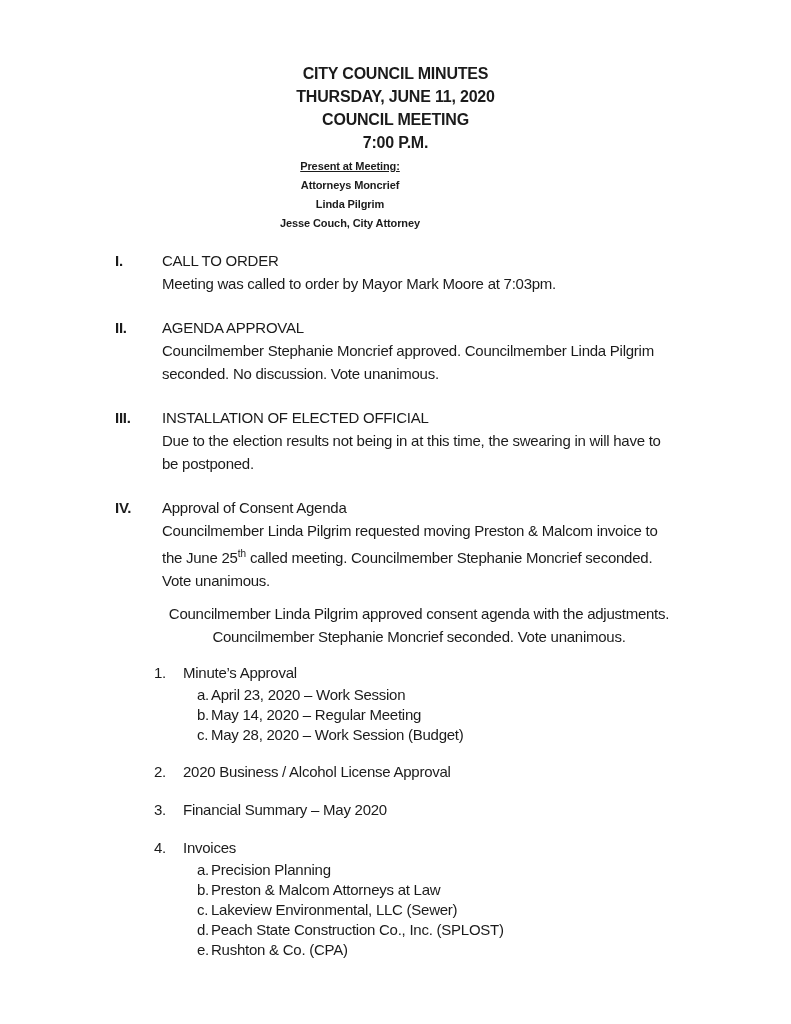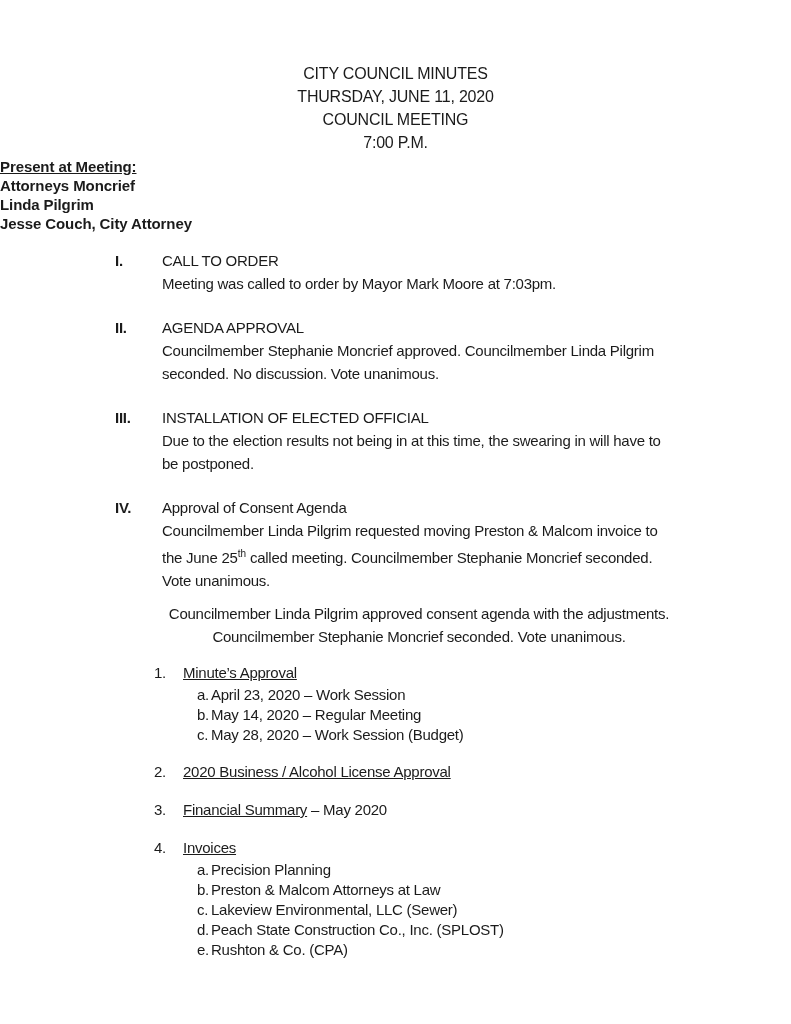--- a/index.html
+++ b/index.html
@@ -12,32 +12,32 @@
   }
   .page {
     width: 791px; height: 1024px;
     background: #ffffff;
     padding-top: 62px;
     position: relative;
   }
   
   .title-block {
     text-align: center;
-    font-weight: normal;
+    font-weight: bold;
     font-size: 16px;
     line-height: 23px;
     letter-spacing: -0.2px;
   }
   
   .present-block {
     margin-top: 3px;
     margin-right: 91px;
-    text-align: left;
+    text-align: center;
     font-weight: bold;
-    font-size: 15px;
+    font-size: 11px;
     line-height: 19px;
     letter-spacing: -0.1px;
   }
   .present-heading { text-decoration: underline; }
   
   .sections {
     margin-top: 16px;
     margin-left: 115px;
     font-size: 15px;
     line-height: 23px;
@@ -47,21 +47,21 @@
   .numeral { width: 47px; flex: none; font-weight: bold; }
   .content { width: 514px; }
   .sec-heading { font-size: 15px; font-weight: normal; line-height: 23px; }
   .para-gap { margin-top: 10px; text-align: center; }
   sup.ord { vertical-align: super; font-size: 10px; letter-spacing: 0; }
   
   .consent-list { list-style: none; margin-top: 13px; margin-left: -8px; }
   .consent-item { display: flex; margin-bottom: 15px; }
   .consent-item.gap-before { margin-top: 13px; }
   .item-num { width: 29px; flex: none; }
-  .item-title { text-decoration: underline; }
+  .item-title { }
   .subitems { margin-top: 1px; margin-left: 14px; line-height: 20px; }
   .subitem { display: flex; }
   .sub-letter { width: 14px; flex: none; }
 </style>
 </head>
 <body>
 
 <div class="page">
 
   <header class="title-block">

